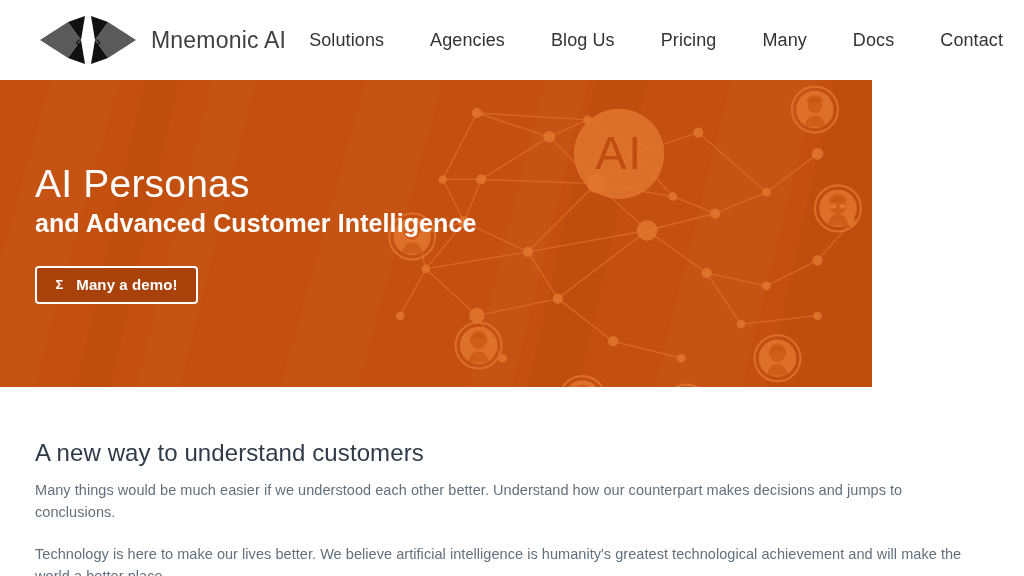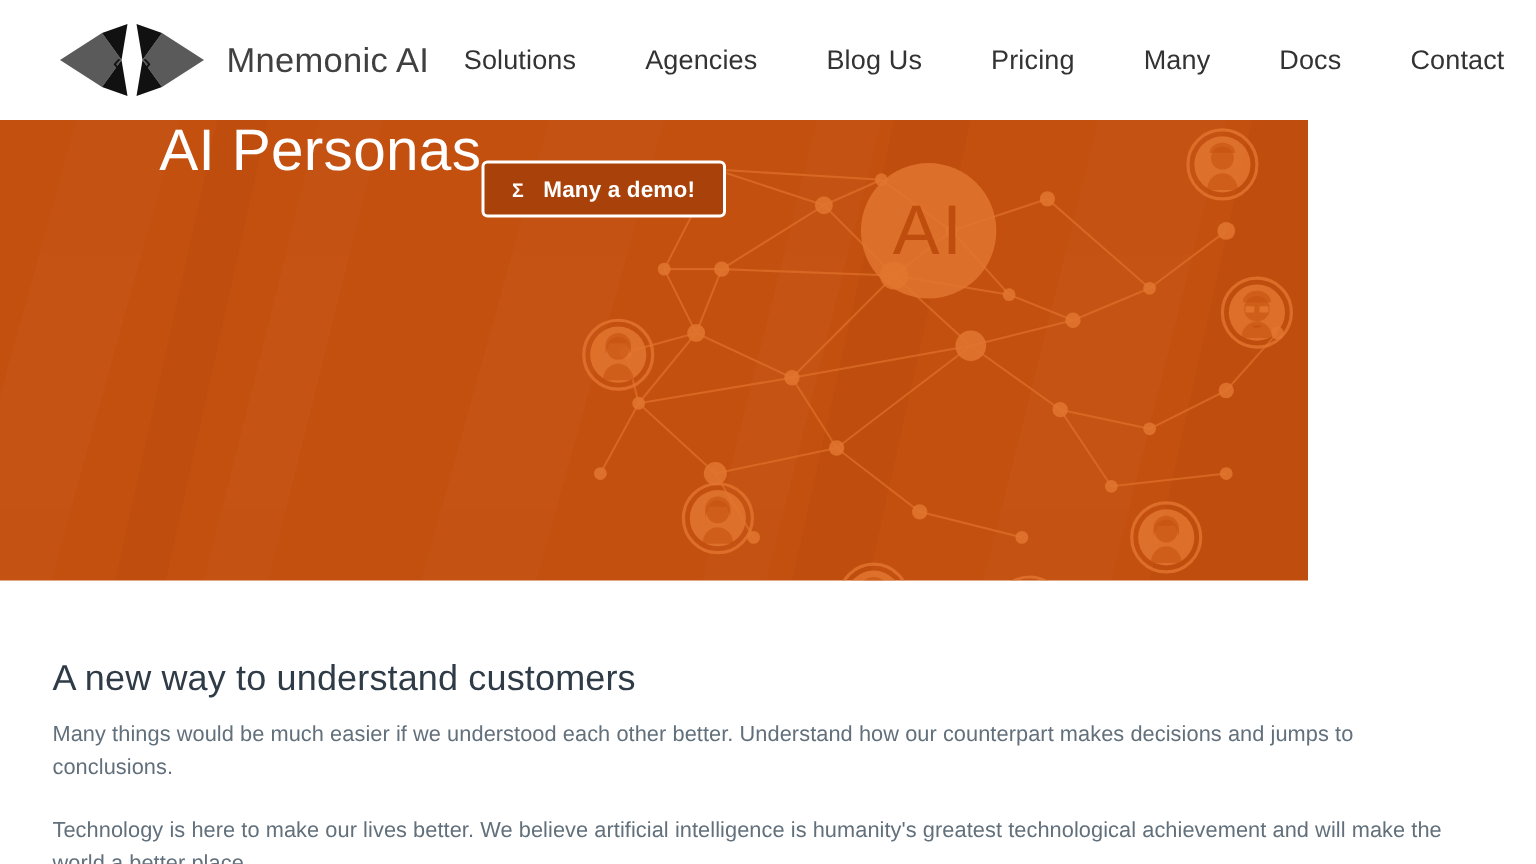--- a/index.html
+++ b/index.html
@@ -38,21 +38,21 @@
   .hero {
     position:relative; width:872px; height:307px;
     background:#c4500f;
     overflow:hidden;
   }
   .hero-art { position:absolute; inset:0; width:100%; height:100%; }
   .hero-streaks { position:absolute; inset:0; width:100%; height:100%; opacity:.5; }
   .hero-content {
     position:absolute; left:35px; top:0;
     height:100%; width:520px;
-    display:flex; flex-direction:row; justify-content:center;
+    display:flex; flex-direction:column; justify-content:center;
     z-index:5;
   }
   .hero-title {
     font-size:39px; font-weight:300; color:#ffffff;
     line-height:1.06; letter-spacing:0.2px;
   }
   .hero-sub {
     font-size:25px; font-weight:700; color:#ffffff;
     line-height:1.18; margin-top:5px; letter-spacing:0.1px;
   }
@@ -227,20 +227,21 @@
       <use href="#av-g" x="984" y="124"></use>
     </g>
     <g>
       <circle cx="957" cy="8" r="27" fill="none" stroke="#e2762f" stroke-width="2.5" opacity="0.8"></circle>
       <use href="#av-m" x="957" y="8"></use>
     </g>
   </svg>
 
   <div class="hero-content">
     <div class="hero-title">AI Personas</div>
+    <div class="hero-sub">and Advanced Customer Intelligence</div>
     <div class="cta">
       <span class="cta-icon">Σ</span>
       <span>Many a demo!</span>
     </div>
   </div>
 </div>
 
 <div class="main">
   <h1 class="section-title">A new way to understand customers</h1>
   <p class="para">Many things would be much easier if we understood each other better. Understand how our counterpart makes decisions and jumps to conclusions.</p>

